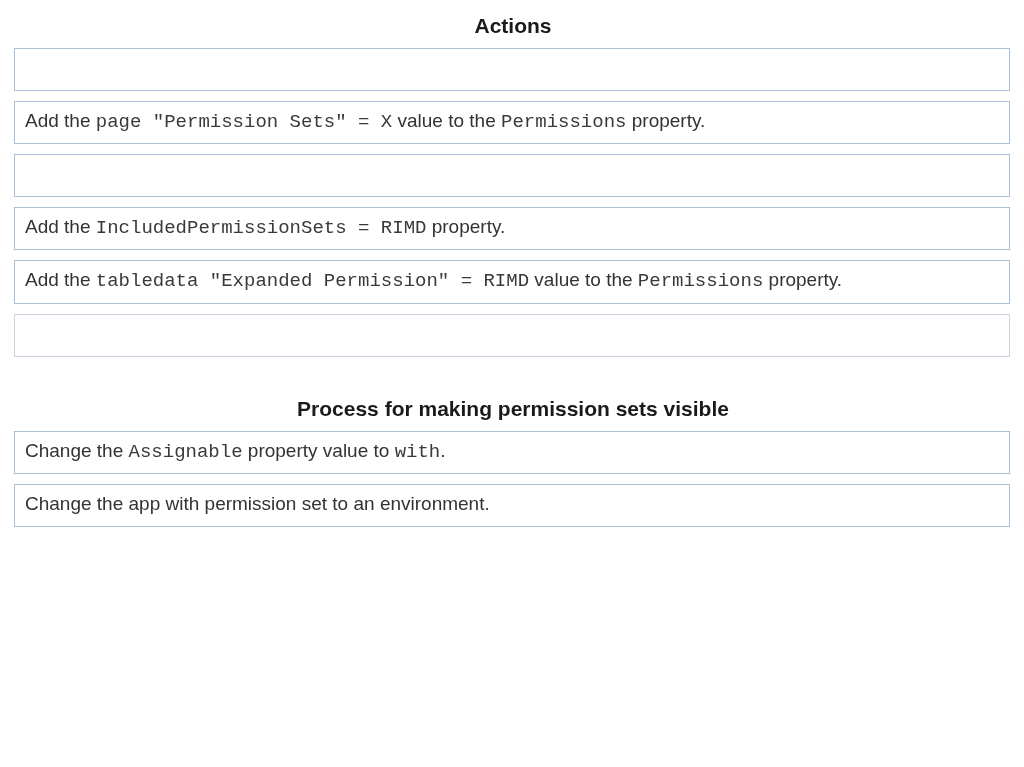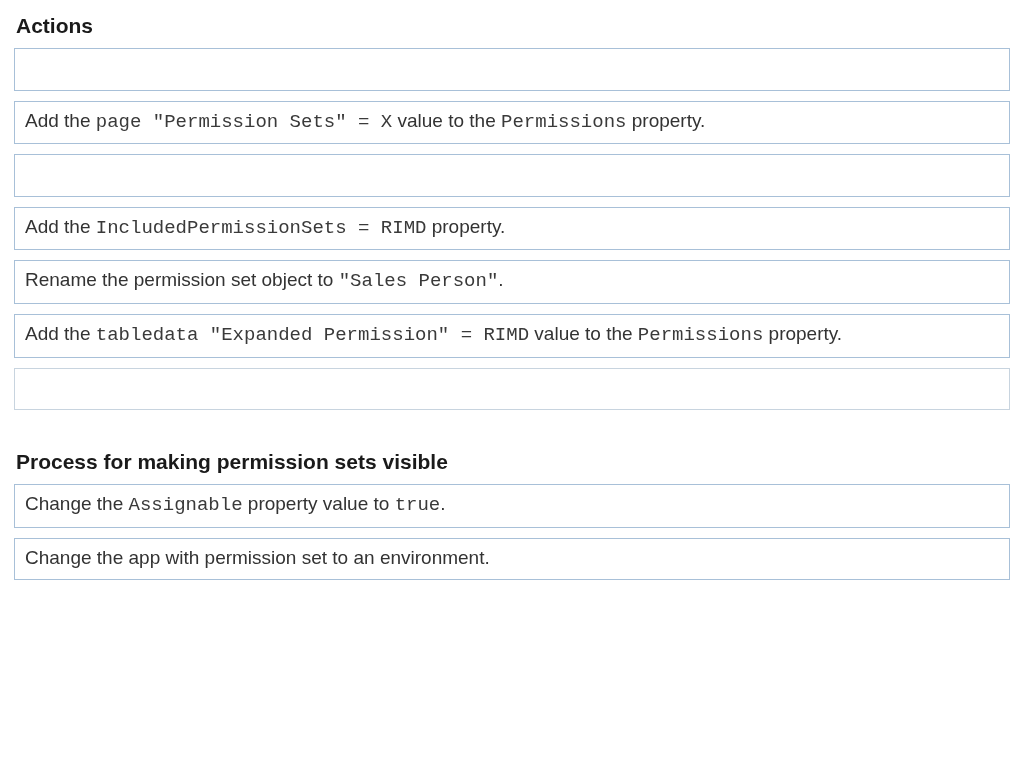--- a/index.html
+++ b/index.html
@@ -9,20 +9,21 @@
     background: #ffffff;
     color: #2b2b2b;
     width: 1024px;
     box-sizing: border-box;
   }
   .heading {
     font-size: 21px;
     font-weight: 700;
     color: #1a1a1a;
     margin: 0 0 10px 2px;
+    text-align: center;
   }
   .box {
     border: 1px solid #a8c0d8;
     background: #ffffff;
     min-height: 33px;
     padding: 6px 10px 8px 10px;
     margin-bottom: 10px;
     font-size: 19px;
     line-height: 1.4;
     color: #333;
@@ -52,31 +53,28 @@
 <div id="section1-rows">
     <div class="box blank">&nbsp;</div>
     <div class="box">
       <span><span>Add the </span><span class="mono">page "Permission Sets" = X</span><span> value to the </span><span class="mono">Permissions</span><span> property.</span></span>
     </div>
     <div class="box blank">&nbsp;</div>
     <div class="box">
       <span><span>Add the </span><span class="mono">IncludedPermissionSets = RIMD</span><span> property.</span></span>
     </div>
     <div class="box">
-      <span><span>Rename the permission set object to </span><span class="mono">"Sales Person"</span><span>.</span></span>
-    </div>
-    <div class="box">
       <span><span>Add the </span><span class="mono">tabledata "Expanded Permission" = RIMD</span><span> value to the </span><span class="mono">Permissions</span><span> property.</span></span>
     </div>
     <div class="box blank-short">&nbsp;</div>
   </div>
 
 <div class="section-gap"></div>
 
 <div class="heading">Process for making permission sets visible</div>
 <div id="section2-rows">
     <div class="box">
-      <span><span>Change the </span><span class="mono">Assignable</span><span> property value to </span><span class="mono">true</span><span>.</span></span>
+      <span><span>Change the </span><span class="mono">Assignable</span><span> property value to </span><span class="mono">with</span><span>.</span></span>
     </div>
     <div class="box">
       <span><span>Change the app with permission set to an environment.</span></span>
     </div>
   </div>
 
 </body></html>

